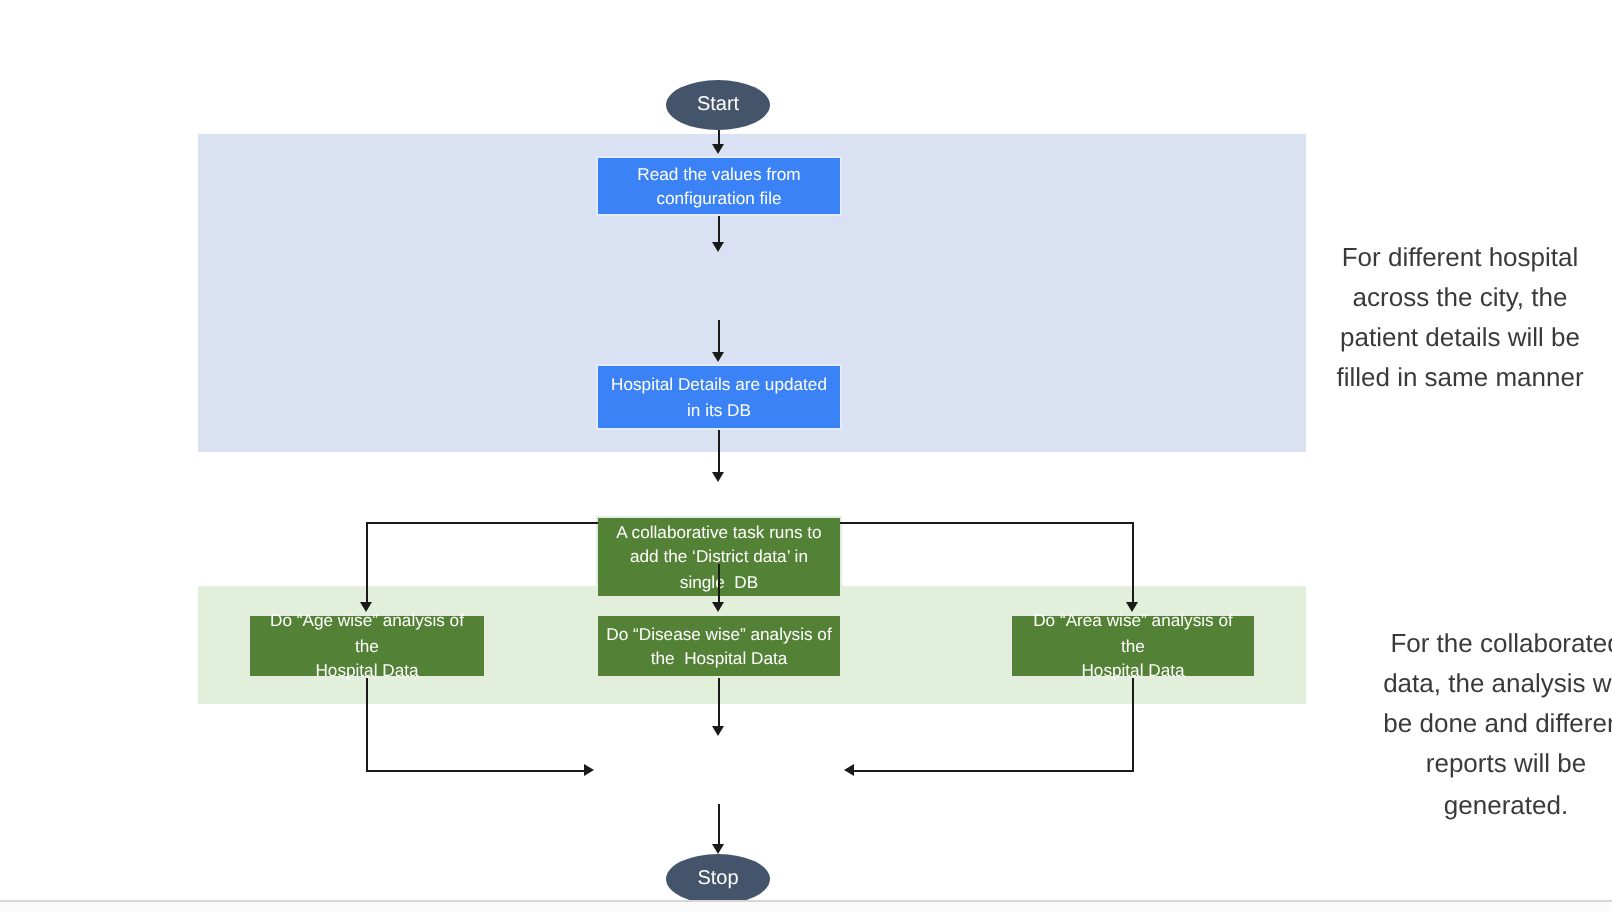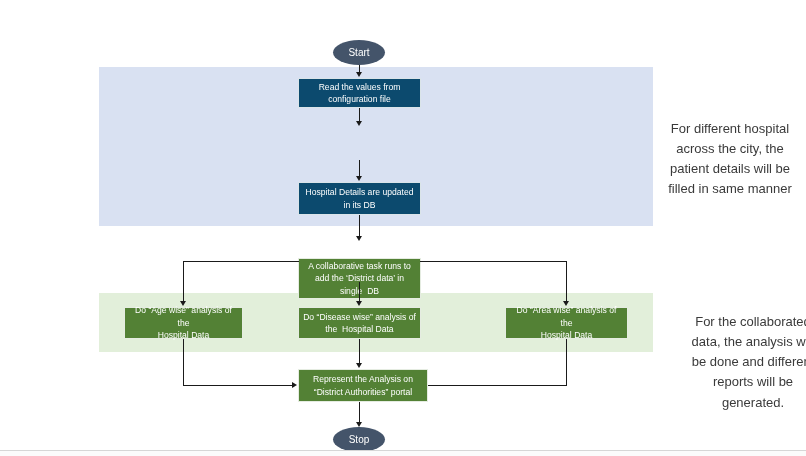--- a/index.html
+++ b/index.html
@@ -71,21 +71,21 @@
     display: flex;
     align-items: center;
     justify-content: center;
     text-align: center;
     font-size: 8.6px;
     line-height: 1.45;
     padding: 2px 4px;
     border: 1px solid rgba(255,255,255,0.85);
     white-space: pre-wrap;
   }
-  .node.dark  { background: #0c4a6e; }
+  .node.dark  { background: #3b82f6; }
   .node.blue  { background: #4472c4; }
   .node.green { background: #538135; }
 
   
   .line {
     position: absolute;
     background: #1a1a1a;
   }
   .vline { width: 1.4px; }
   .hline { height: 1.4px; }
@@ -197,22 +197,20 @@
   <div class="line hline" style="left:183px; top:385px; width:110px;"></div>
   <div class="arrow arrow-right" style="left:292px; top:382px;"></div>
 
   <div class="line vline" style="left:566px; top:339px; height:47px;"></div>
   <div class="line hline" style="left:427px; top:385px; width:140px;"></div>
   <div class="arrow arrow-left" style="left:422px; top:382px;"></div>
 
   <div class="line vline" style="left:359px; top:339px; height:26px;"></div>
   <div class="arrow arrow-down" style="left:356px; top:363px;"></div>
 
-  <div class="node green" style="left:298px; top:369px; width:130px; height:33px;">Represent the Analysis on
-“District Authorities” portal</div>
 
   <div class="line vline" style="left:359px; top:402px; height:21px;"></div>
   <div class="arrow arrow-down" style="left:356px; top:422px;"></div>
 
   <div class="terminator" style="left:333px; top:427px; width:52px; height:25px;">Stop</div>
 
   <div class="note" style="left:663px; top:119px; width:134px;">For different hospital across the city, the patient details will be filled in same manner</div>
 
   <div class="note" style="left:686px; top:312px; width:134px;">For the collaborated data, the analysis will be done and different reports will be generated.</div>
 

